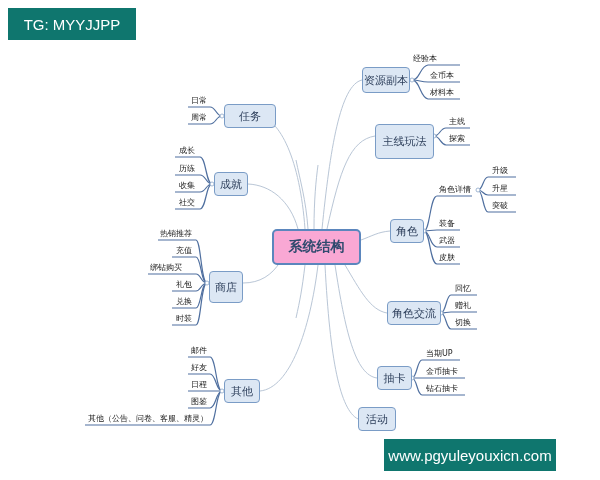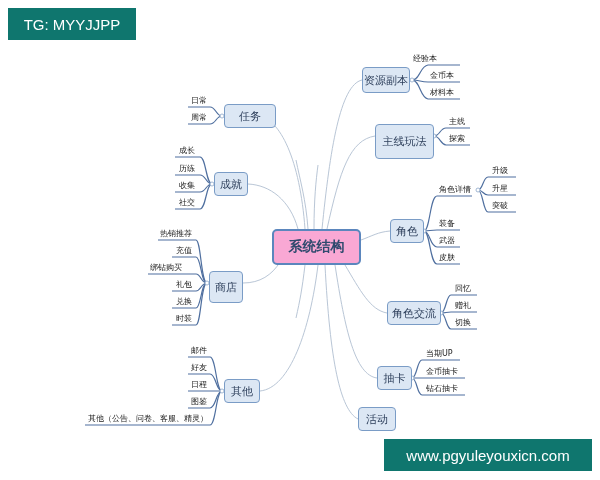--- a/index.html
+++ b/index.html
@@ -145,13 +145,13 @@
 <div class="leaf" style="left:176px;top:297px;">兑换</div>
 <div class="leaf" style="left:176px;top:314px;">时装</div>
 
 <div class="leaf" style="left:191px;top:346px;">邮件</div>
 <div class="leaf" style="left:191px;top:363px;">好友</div>
 <div class="leaf" style="left:191px;top:380px;">日程</div>
 <div class="leaf" style="left:191px;top:397px;">图鉴</div>
 <div class="leaf" style="left:88px;top:414px;">其他（公告、问卷、客服、精灵）</div>
 
 <div class="watermark" style="left:8px;top:8px;width:128px;height:32px;font-size:15px;">TG: MYYJJPP</div>
-<div class="watermark" style="left:384px;top:439px;width:208px;height:32px;font-size:15px;">www.pgyuleyouxicn.com</div>
+<div class="watermark" style="left:384px;top:439px;width:172px;height:32px;font-size:15px;">www.pgyuleyouxicn.com</div>
 
 </body></html>

